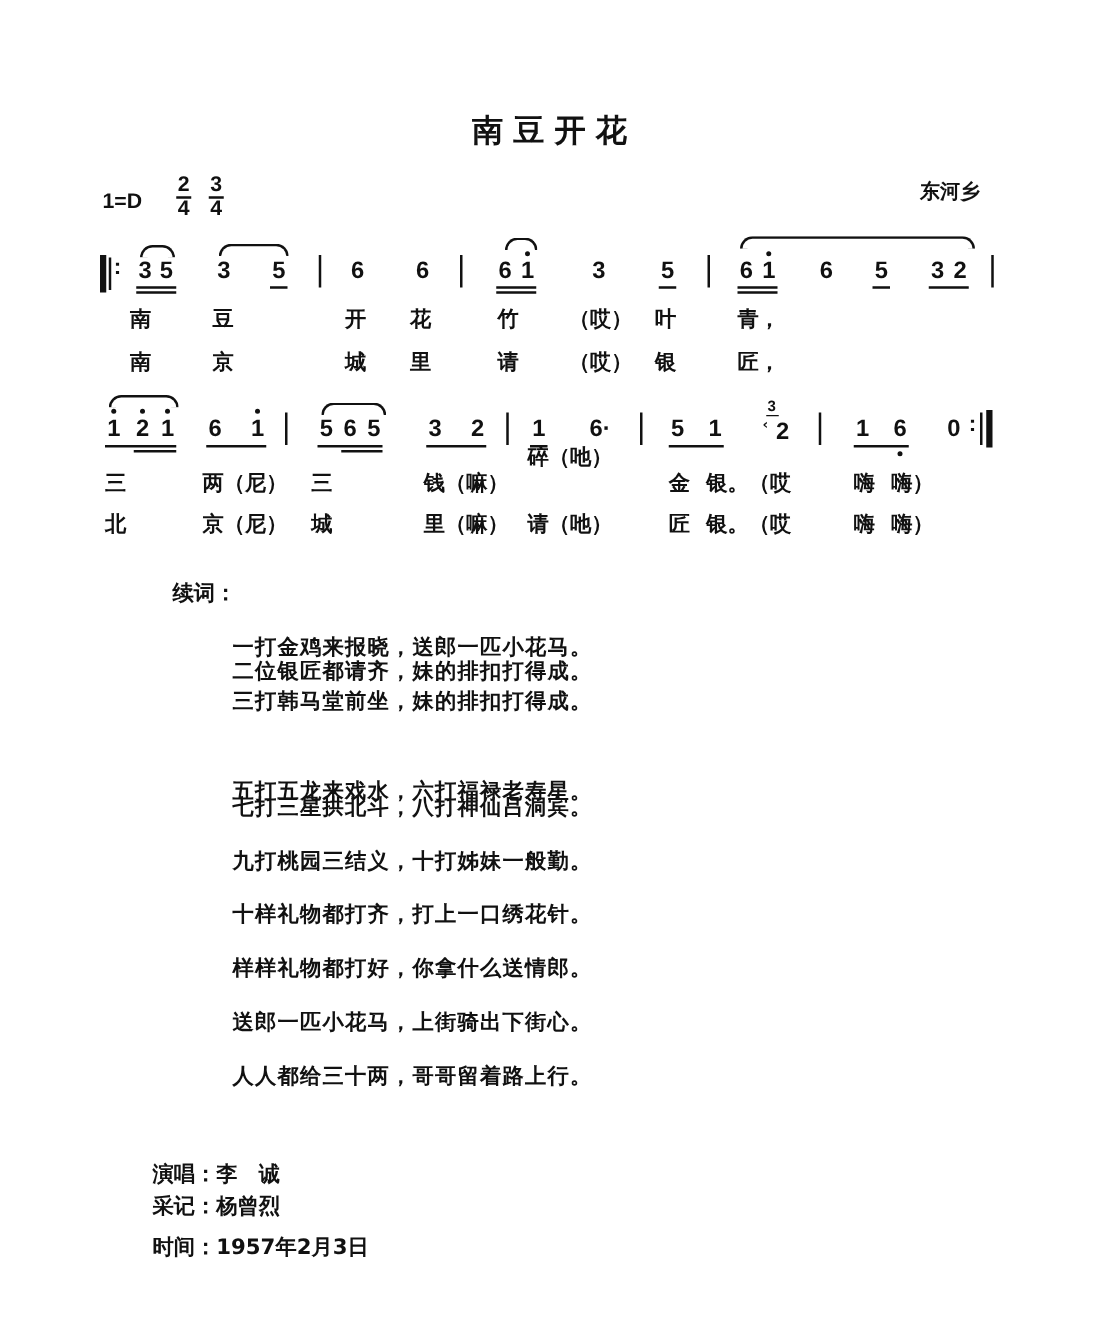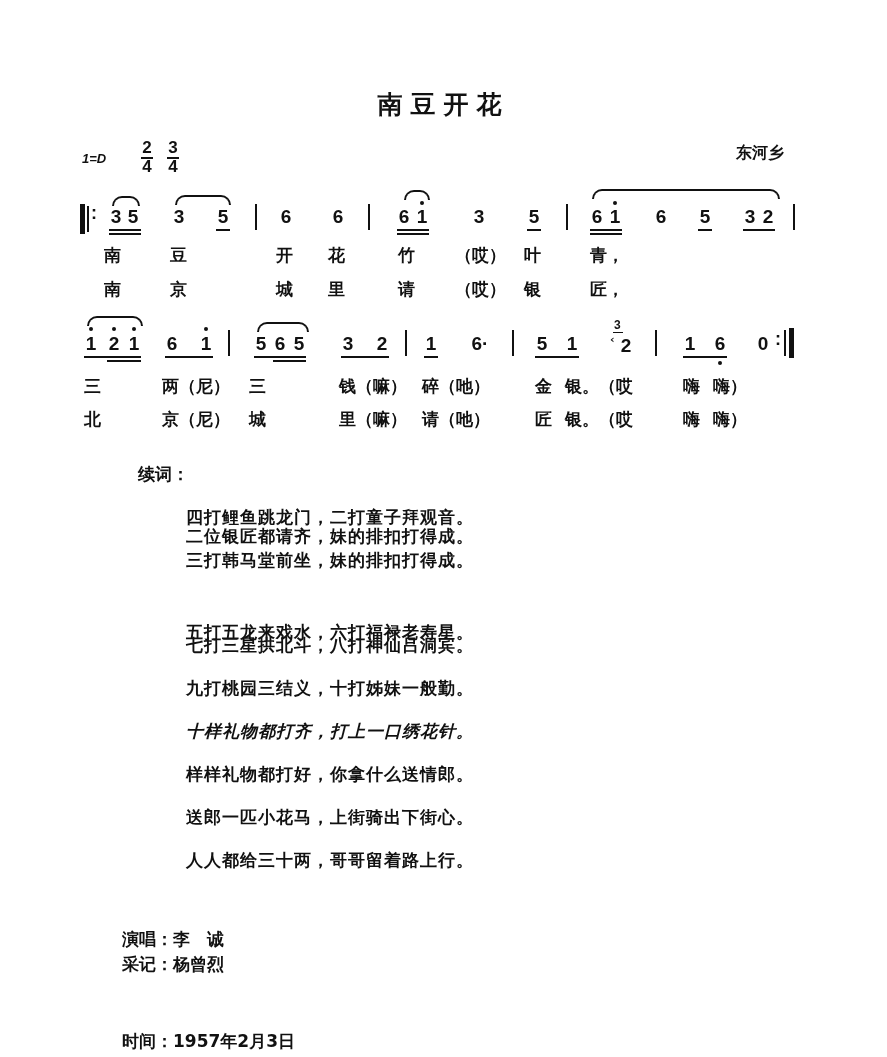--- a/index.html
+++ b/index.html
@@ -3,21 +3,21 @@
   <meta charset="utf-8">
   <style>
     html, body { margin: 0; padding: 0; background: #ffffff; }
     body {
       width: 887px; height: 1057px; position: relative; overflow: hidden;
       font-family: "DejaVu Sans", "Liberation Sans", sans-serif;
       color: #111111;
     }
     .abs { position: absolute; white-space: nowrap; }
     .title { left: 0; width: 887px; top: 88px; text-align: center; font-size: 25px; font-weight: bold; letter-spacing: 8px; }
-    .key { left: 82px; top: 151px; font-size: 13px; font-weight: bold; font-family: "Liberation Sans", sans-serif; font-style: italic; }
+    .key { left: 82px; top: 151px; font-size: 17px; font-weight: bold; font-family: "Liberation Sans", sans-serif; }
     .frac { position: absolute; font-family: "Liberation Sans", sans-serif; font-weight: bold; font-size: 17px; line-height: 18px; text-align: center; width: 12px; }
     .frac span { display: block; }
     .region { left: 736px; top: 143px; font-size: 16px; font-weight: bold; }
 
     .note { position: absolute; font-family: "Liberation Sans", sans-serif; font-weight: bold; font-size: 19px; line-height: 20px; text-align: center; width: 14px; }
     .dot-above { position: absolute; width: 4px; height: 4px; background: #111; border-radius: 50%; }
     .uline { position: absolute; height: 2px; background: #111; }
     .bar { position: absolute; width: 2px; height: 26px; background: #111; }
     .thick { position: absolute; width: 5px; height: 30px; background: #111; }
     .rdots { position: absolute; font-family: "Liberation Sans", sans-serif; font-weight: bold; font-size: 18px; }
@@ -156,54 +156,54 @@
   <div class="dot-above" style="left:718px; top:361px;"></div>
   <div class="note" style="left:756px; top:334px;">0</div>
   <div class="rdots" style="left:775px; top:329px;">:</div>
   <div class="bar" style="left:784px; top:330px;"></div>
   <div class="thick" style="left:789px; top:328px;"></div>
 
   <div class="lyric" style="left:84px; top:375px;">三</div>
   <div class="lyric" style="left:162px; top:375px;">两（尼）</div>
   <div class="lyric" style="left:249px; top:375px;">三</div>
   <div class="lyric" style="left:339px; top:375px;">钱（嘛）</div>
-  <div class="lyric" style="left:422px; top:375px;">碎（吔）</div>
+  <div class="lyric" style="left:422px; top:354px;">碎（吔）</div>
   <div class="lyric" style="left:535px; top:375px;">金</div>
   <div class="lyric" style="left:565px; top:375px;">银。（哎</div>
   <div class="lyric" style="left:683px; top:375px;">嗨</div>
   <div class="lyric" style="left:713px; top:375px;">嗨）</div>
 
   <div class="lyric" style="left:84px; top:408px;">北</div>
   <div class="lyric" style="left:162px; top:408px;">京（尼）</div>
   <div class="lyric" style="left:249px; top:408px;">城</div>
   <div class="lyric" style="left:339px; top:408px;">里（嘛）</div>
   <div class="lyric" style="left:422px; top:408px;font-family:Liberation Serif, serif;">请（吔）</div>
   <div class="lyric" style="left:535px; top:408px;">匠</div>
   <div class="lyric" style="left:565px; top:408px;">银。（哎</div>
   <div class="lyric" style="left:683px; top:408px;">嗨</div>
   <div class="lyric" style="left:713px; top:408px;">嗨）</div>
 </div>
 
 <div>
   <div class="abs verse-label" style="top:463px;margin-left:16px;">续词：</div>
   <div class="abs verse" style="top:488px;margin-top:37px;">二位银匠都请齐，妹的排扣打得成。</div>
-  <div class="abs verse" style="top:506px;">四打鲤鱼跳龙门，二打童子拜观音。</div>
+  <div class="abs verse" style="top:506px;">一打金鸡来报晓，送郎一匹小花马。</div>
   <div class="abs verse" style="top:549px;">三打韩马堂前坐，妹的排扣打得成。</div>
   <div class="abs verse" style="top:592px;margin-top:29px;">五打五龙来戏水，六打福禄老寿星。</div>
   <div class="abs verse" style="top:634px;">七打三星拱北斗，八打神仙吕洞宾。</div>
   <div class="abs verse" style="top:677px;">九打桃园三结义，十打姊妹一般勤。</div>
-  <div class="abs verse" style="top:720px;font-style:italic;">十样礼物都打齐，打上一口绣花针。</div>
+  <div class="abs verse" style="top:720px;">十样礼物都打齐，打上一口绣花针。</div>
   <div class="abs verse" style="top:763px;">样样礼物都打好，你拿什么送情郎。</div>
   <div class="abs verse" style="top:806px;">送郎一匹小花马，上街骑出下街心。</div>
   <div class="abs verse" style="top:849px;">人人都给三十两，哥哥留着路上行。</div>
 </div>
 
 <div>
   <div class="abs credit" style="top:928px;">
     <span>演唱：</span><span>李　诚</span>
   </div>
   <div class="abs credit" style="top:953px;">
     <span>采记：</span><span>杨曾烈</span>
   </div>
-  <div class="abs credit" style="top:1030px;">
+  <div class="abs credit" style="top:986px;">
     <span>时间：</span><span>1957年2月3日</span>
   </div>
 </div>
 
 </body></html>

